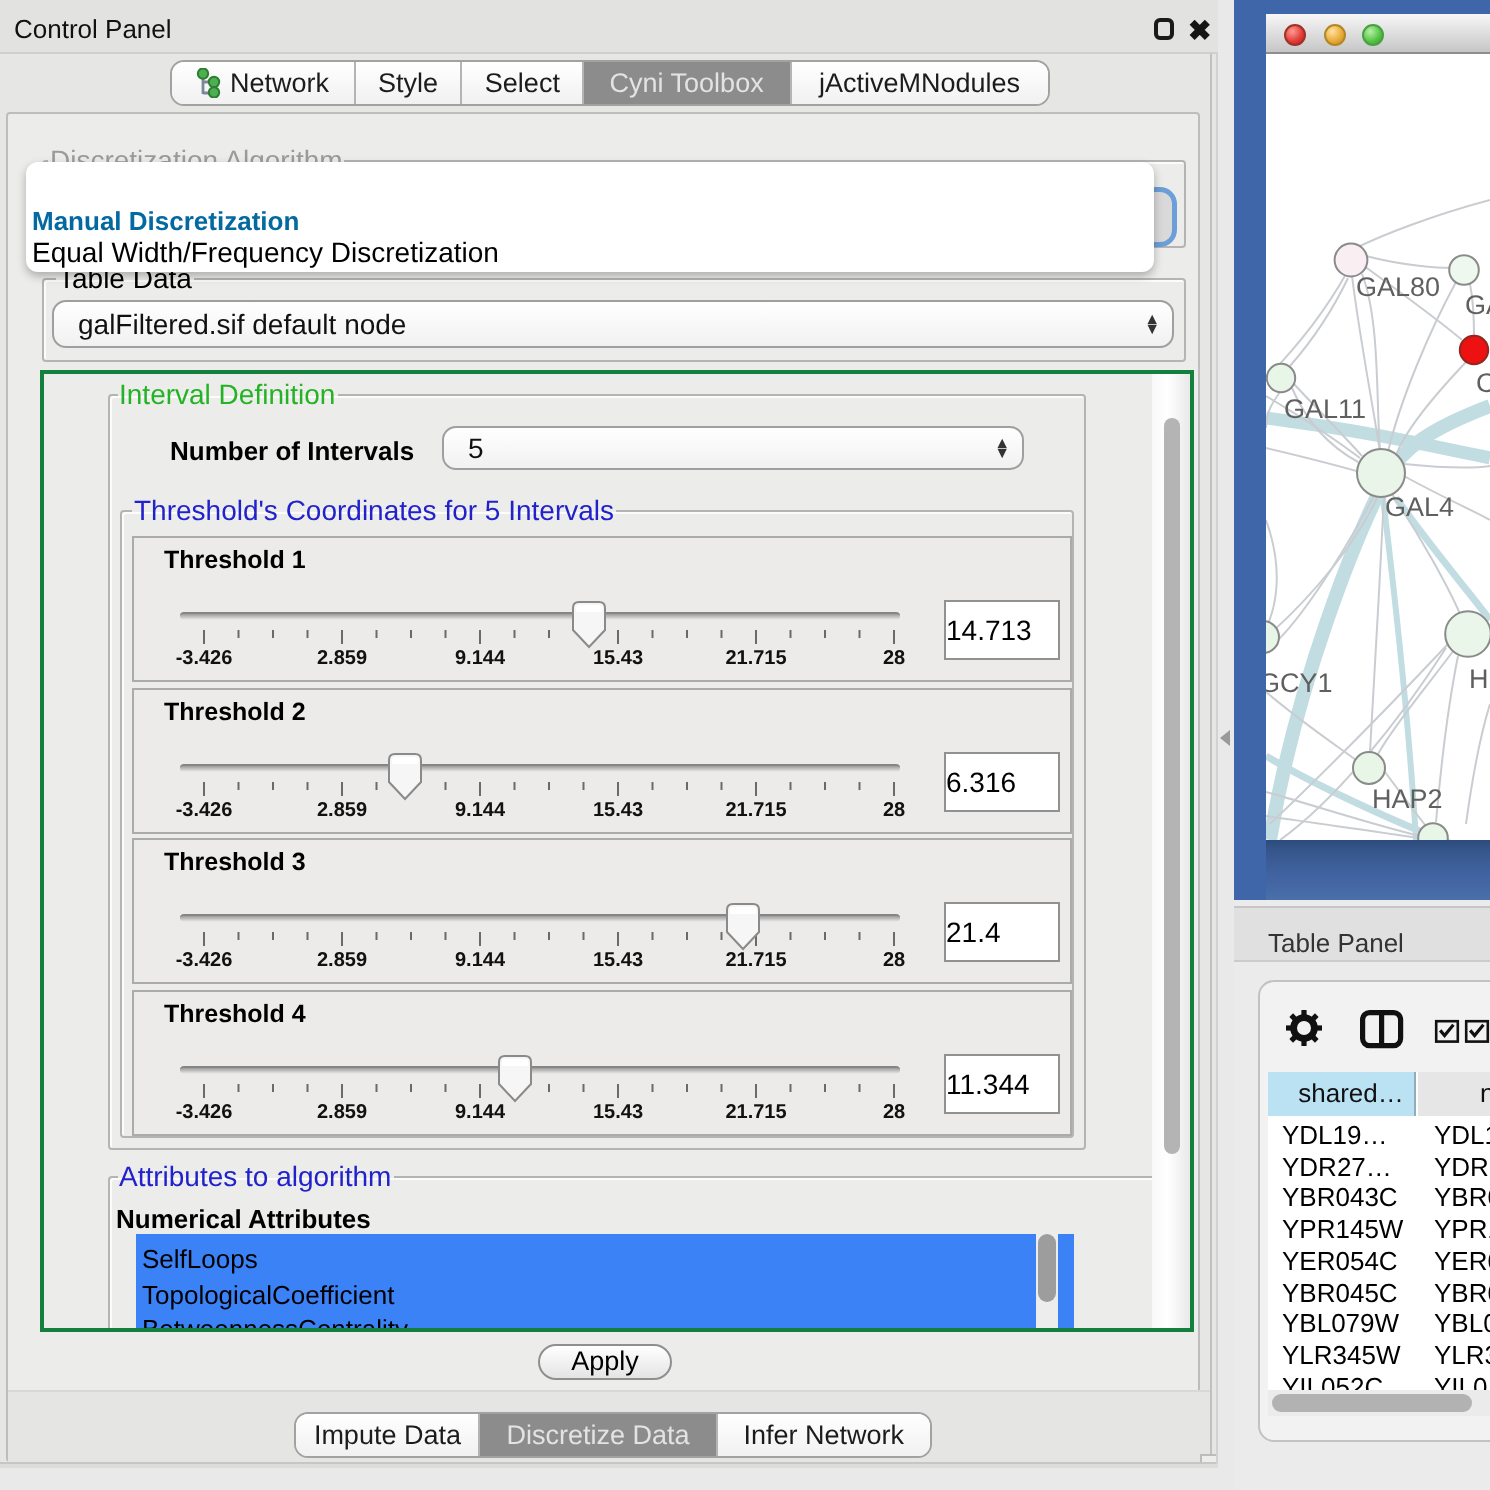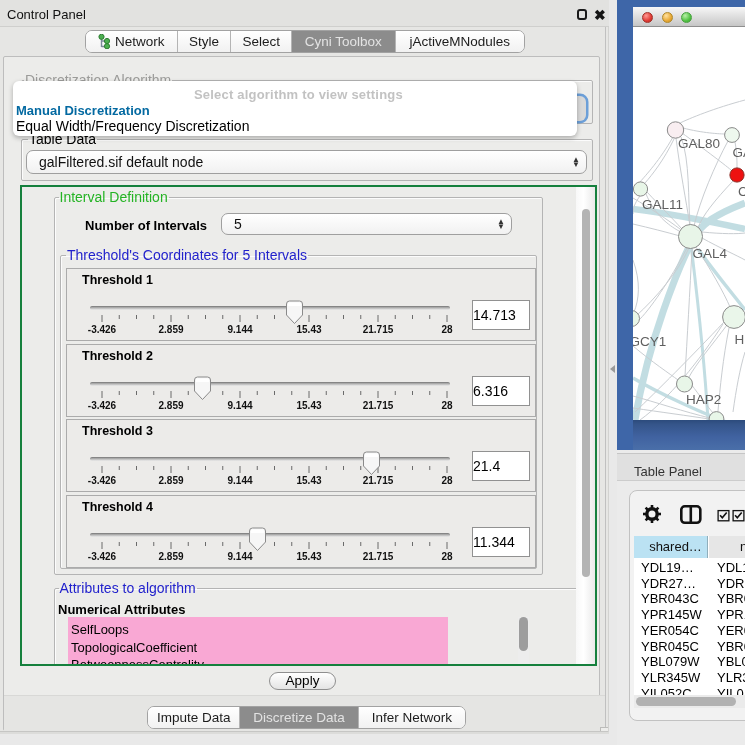--- a/index.html
+++ b/index.html
@@ -48,21 +48,21 @@
 .thpanel { position:absolute; left:44px; width:470px; height:73px; border:1px solid #ababab; background:#ecebe9; }
 .thpanel .tt { position:absolute; left:15px; top:4px; font-size:12.5px; font-weight:bold; color:#000; }
 .track { position:absolute; left:23px; top:37px; width:360px; height:4px; border-radius:2px; background:linear-gradient(#9c9c9c,#ededed); border-top:1px solid #858585; }
 .thumb { position:absolute; top:31px; width:19px; height:25px; }
 .vbox { position:absolute; left:405px; top:31px; width:58px; height:30px; background:#fff; border:1px solid #919191; font-size:14px; color:#000; text-align:left; line-height:28px; }
 .ticks { position:absolute; left:0; top:46px; width:470px; height:8px; }
 .tlabels { position:absolute; left:0; top:55px; width:470px; height:11px; font-size:10px; font-weight:bold; color:#111; }
 .tlabels span { position:absolute; transform:translateX(-50%); }
 
 
-#attrlist { position:absolute; left:46px; top:430px; width:380px; height:51px; background:#f9a8d4; padding-top:4px; }
+#attrlist { position:absolute; left:46px; top:430px; width:469px; height:51px; background:#3b82f6; padding-top:4px; }
 #attrlist div { font-size:13px; color:#000; padding-left:3px; height:17.5px; line-height:17.5px; }
 #alscroll { position:absolute; left:496px; top:430px; width:11px; height:51px; background:#ededed; }
 #althumb { position:absolute; left:1px; top:0px; width:9px; height:34px; background:#9d9d9d; border-radius:5px; }
 
 #applybtn { position:absolute; left:269px; top:672px; width:67px; height:18px; background:linear-gradient(#ffffff,#e4e4e4); border:1px solid #8f8f8f; border-radius:9px; font-size:13.5px; color:#000; text-align:center; line-height:16px; }
 
 
 #desktop { position:absolute; left:617px; top:0; width:128px; height:450px; background:#3e66a8; }
 #nettitle { position:absolute; left:16px; top:7px; width:112px; height:20px; background:linear-gradient(#f7f7f7,#c6c6c6); border-bottom:1px solid #8e8e8e; }
 .light { position:absolute; top:4.5px; width:11px; height:11px; border-radius:50%; }
@@ -115,21 +115,20 @@
       <fieldset class="fs" style="left:17px; top:74px; width:572px; height:50px;">
         <legend style="color:#000; margin-left:6px;">Table Data</legend>
       </fieldset>
       <div class="combo" style="left:22px; top:93px; width:561px; height:24px;">
         <span style="position:absolute; left:12px; top:3px;">galFiltered.sif default node</span>
         <span class="arr">▲<br>▼</span>
       </div>
     </div>
 
     <div id="popup">
-      <div class="hint">Select algorithm to view settings</div>
       <div class="it1">Manual Discretization</div>
       <div class="it2">Equal Width/Frequency Discretization</div>
     </div>
 
     <div id="scrollpane">
       <div id="scontent">
         <fieldset class="fs" style="left:31.5px; top:2px; width:489.5px; height:386px;">
           <legend style="color:#24b324; margin-left:4px;">Interval Definition</legend>
         </fieldset>
         <div style="position:absolute; left:63px; top:31px; font-size:13px; font-weight:bold;">Number of Intervals</div>

